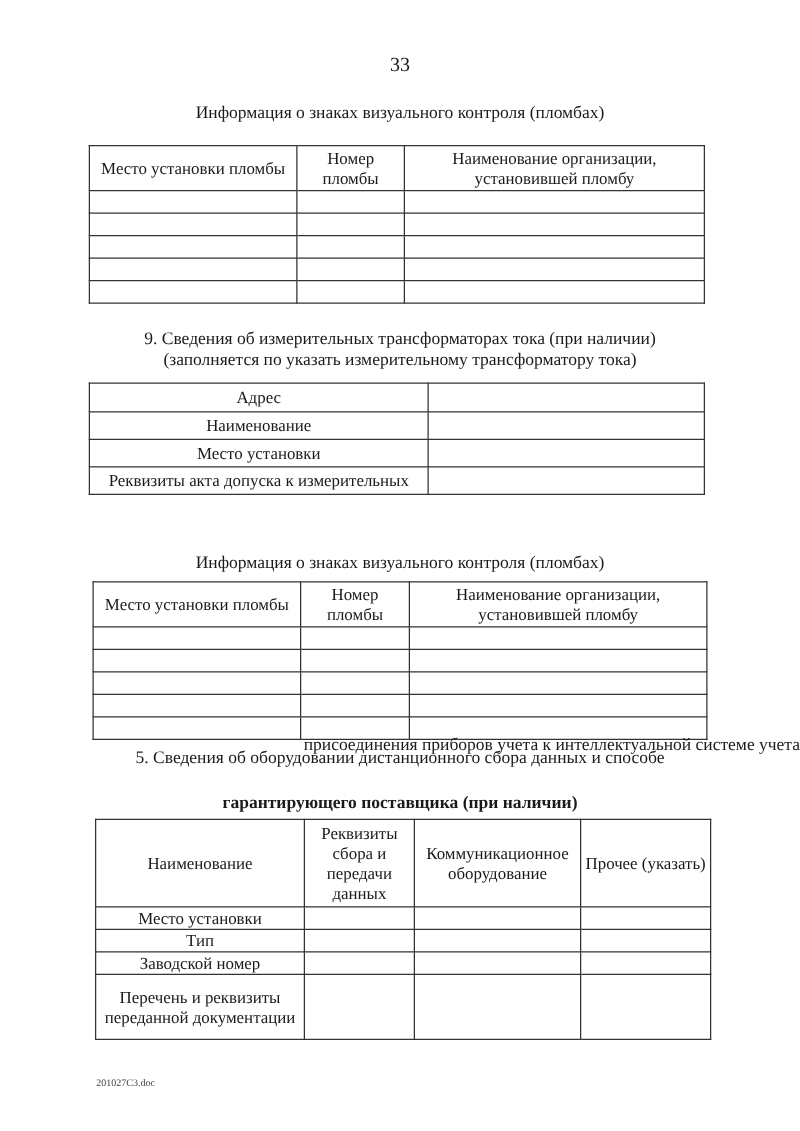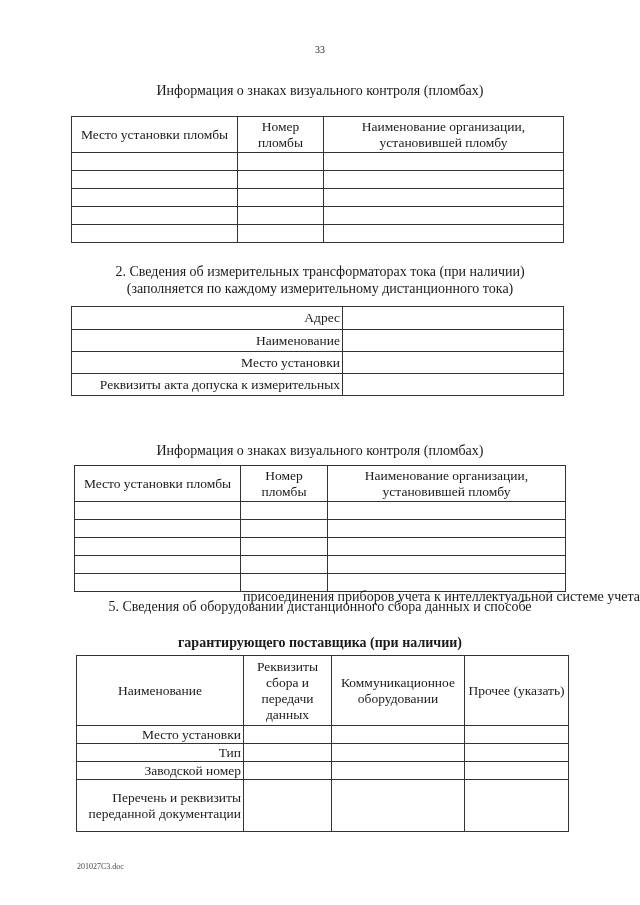--- a/index.html
+++ b/index.html
@@ -2,31 +2,31 @@
 <html><head>
 <meta charset="utf-8">
 <style>
   html, body { margin: 0; padding: 0; background: #ffffff; }
   body {
     width: 640px; height: 905px; position: relative; overflow: hidden;
     font-family: "Liberation Serif", "DejaVu Serif", serif;
     color: #1a1a1a;
   }
   .abs { position: absolute; }
-  .page-number { left: 0; width: 640px; top: 44px; text-align: center; font-size: 10px; }
+  .page-number { left: 0; width: 640px; top: 44px; text-align: center; font-size: 16px; }
   .heading { left: 0; width: 640px; text-align: center; font-size: 14px; line-height: 17px; }
   table {
     position: absolute; border-collapse: collapse; table-layout: fixed;
     font-size: 13.5px; line-height: 16px;
   }
   td, th {
     border: 1px solid #333; padding: 0 2px; vertical-align: middle; font-weight: normal;
   }
   th { text-align: center; }
-  td.label { text-align: right; margin-top: 24px; }
+  td.label { text-align: center; margin-top: 24px; }
   .footer { left: 77px; top: 862px; font-size: 8px; color: #444; }
 </style>
 </head>
 <body>
 
 <div class="abs page-number">33</div>
 
 <div class="abs heading" style="top:82px;">Информация о знаках визуального контроля (пломбах)</div>
 
 <table style="left:71px; top:116px; width:492px;">
@@ -62,22 +62,22 @@
         <td></td>
       </tr>
   <tr style="height:18px;">
         <td></td>
         <td></td>
         <td></td>
       </tr>
 </tbody>
   </table>
 
-<div class="abs heading" style="top:263px;">2. Сведения об измерительных трансформаторах тока (при наличии)</div>
-<div class="abs heading" style="top:280px;">(заполняется по каждому измерительному дистанционного тока)</div>
+<div class="abs heading" style="top:263px;">9. Сведения об измерительных трансформаторах тока (при наличии)</div>
+<div class="abs heading" style="top:280px;">(заполняется по указать измерительному трансформатору тока)</div>
 
 <table style="left:71px; top:306px; width:492px;">
   <colgroup>
       <col style="width:271px">
       <col style="width:221px">
     </colgroup>
   <tbody>
       <tr style="height:23px;">
         <td class="label">Адрес</td>
         <td></td>
@@ -147,21 +147,21 @@
   <colgroup>
       <col style="width:167px">
       <col style="width:88px">
       <col style="width:133px">
       <col style="width:104px">
     </colgroup>
   <tbody>
       <tr style="height:70px;">
     <th>Наименование</th>
     <th>Реквизиты сбора и передачи данных</th>
-    <th>Коммуникационное оборудовании</th>
+    <th>Коммуникационное оборудование</th>
     <th>Прочее (указать)</th>
   </tr>
   <tr style="height:18px;">
         <td class="label">Место установки</td>
         <td></td>
         <td></td>
         <td></td>
       </tr>
   <tr style="height:18px;padding-left:36px;">
         <td class="label">Тип</td>

